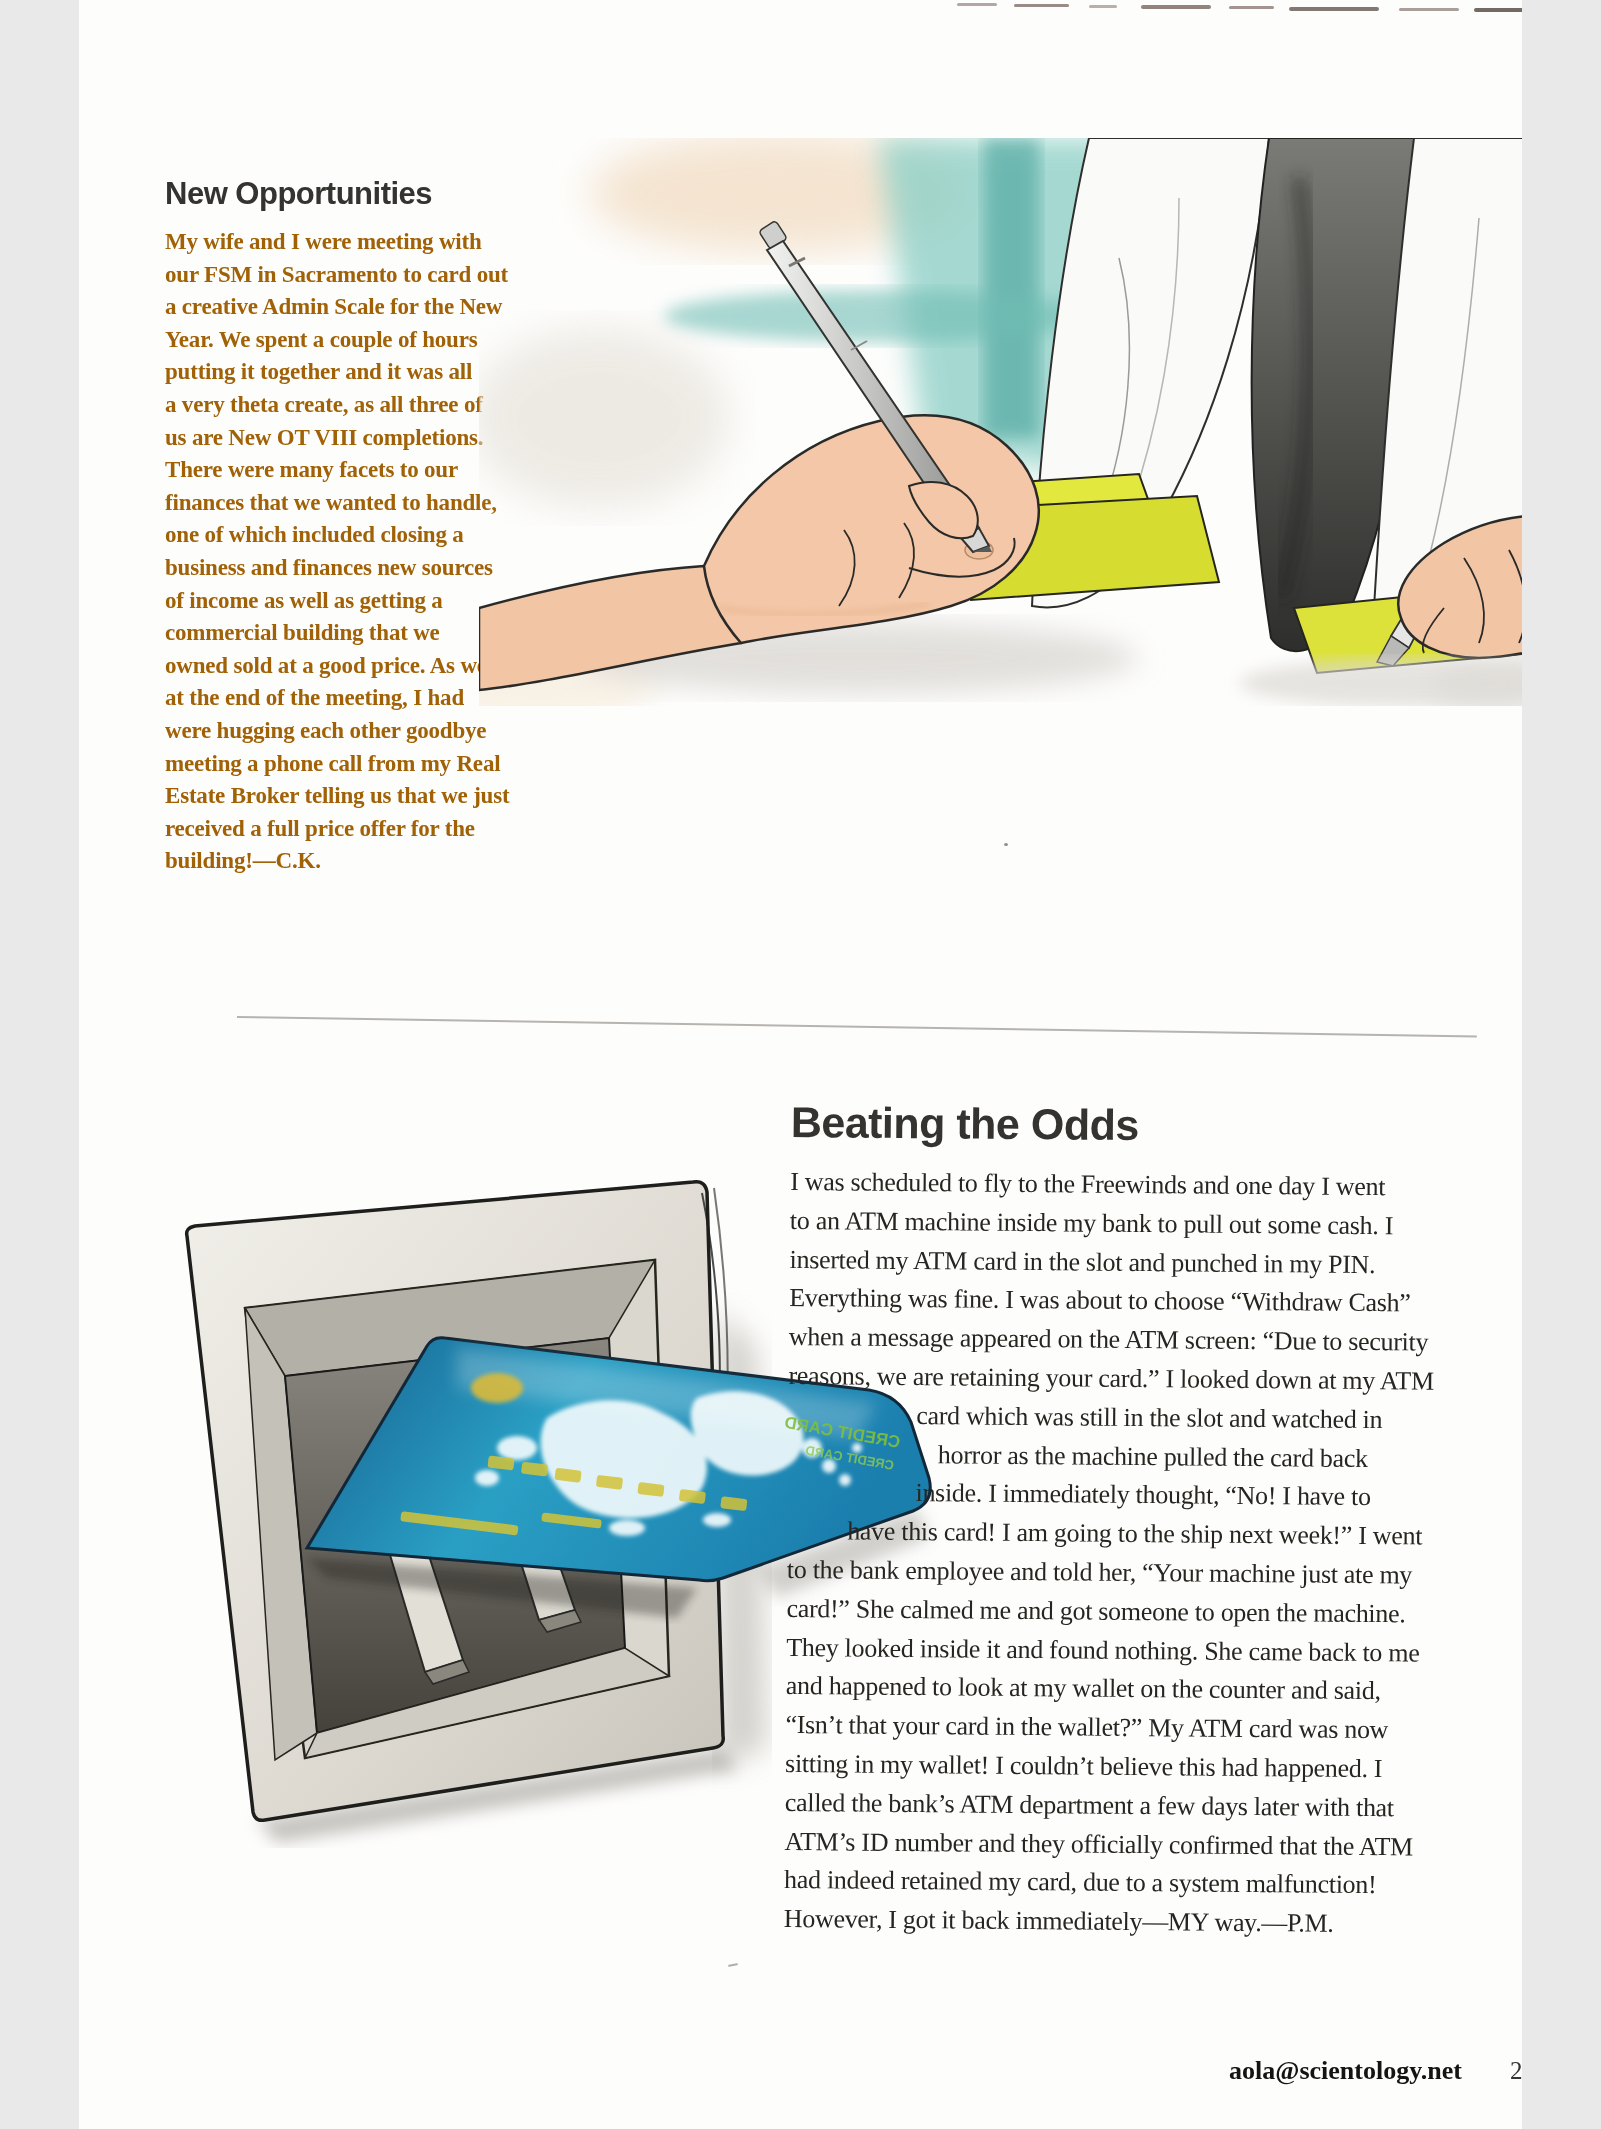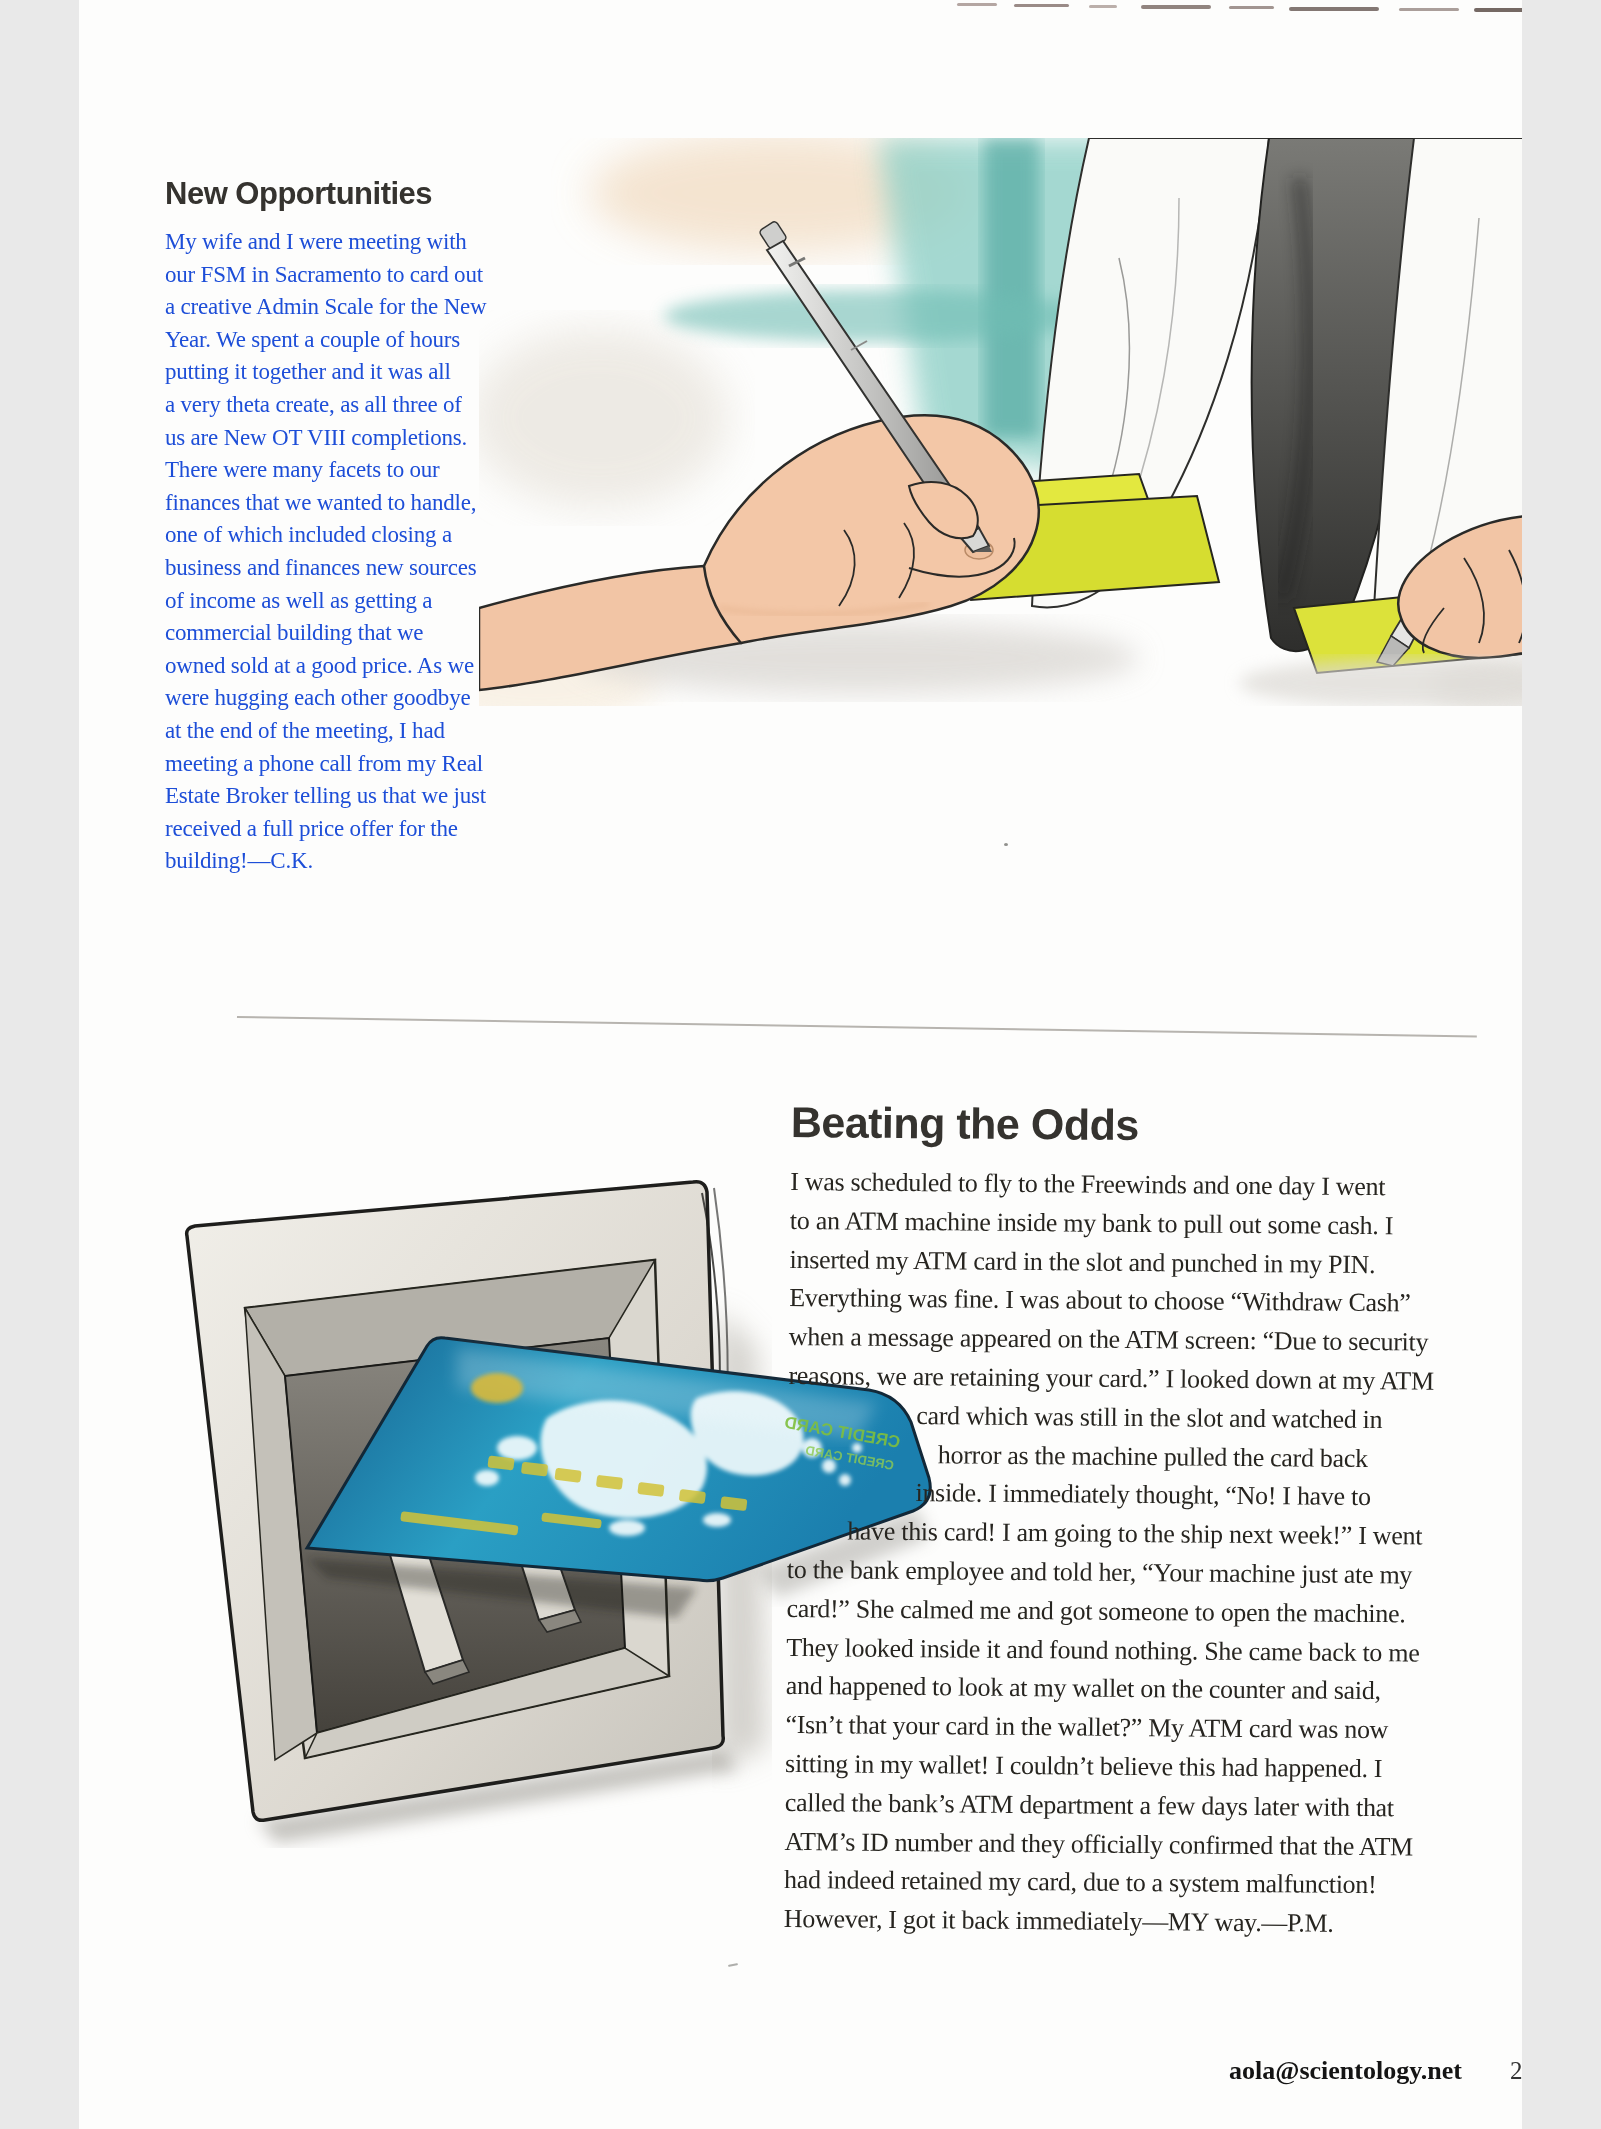--- a/index.html
+++ b/index.html
@@ -2,21 +2,21 @@
 <html><head>
 <meta charset="utf-8">
 <style>
   html,body{margin:0;padding:0;background:#e9e9e9;}
   .page{position:relative;width:1443px;height:2129px;margin:0 auto;background:#fdfdfc;overflow:hidden;
         font-family:"Liberation Serif",serif;}
   .article{position:absolute;}
   .article .title{font-family:"Liberation Sans",sans-serif;font-weight:700;color:#35332f;margin:0;}
   #article-left{left:86px;top:176px;width:460px;}
   #article-left .title{font-size:31px;letter-spacing:-0.5px;margin:0 0 14px 0;}
-  #article-left .line{font-size:23px;line-height:32.6px;color:#1d4ed8;letter-spacing:-0.2px;}
+  #article-left .line{font-size:23px;line-height:32.6px;color:#a16207;letter-spacing:-0.2px;font-weight:bold;}
   #article-right{left:712px;top:1098px;width:790px;transform:rotate(0.5deg);transform-origin:0 0;}
   #article-right .title{font-size:43px;letter-spacing:-0.5px;margin:0 0 16px 0;}
   #article-right .line{font-size:26px;line-height:38.8px;color:#272520;letter-spacing:-0.3px;}
   .line{display:block;white-space:nowrap;}
   .ind-a{margin-left:128px;} .ind-b{margin-left:150px;} .ind-c{margin-left:60px;}
   figure{margin:0;position:absolute;}
   #fig-hands{left:400px;top:138px;width:1145px;height:568px;}
   #fig-atm{left:78px;top:1148px;width:790px;height:700px;}
   .divider{position:absolute;left:158px;top:1016px;width:1240px;height:2px;background:#a5a19b;
            transform:rotate(0.9deg);transform-origin:0 0;opacity:.8;}
@@ -57,22 +57,22 @@
       <span class="line">putting it together and it was all</span>
       <span class="line">a very theta create, as all three of</span>
       <span class="line">us are New OT VIII completions.</span>
       <span class="line">There were many facets to our</span>
       <span class="line">finances that we wanted to handle,</span>
       <span class="line">one of which included closing a</span>
       <span class="line">business and finances new sources</span>
       <span class="line">of income as well as getting a</span>
       <span class="line">commercial building that we</span>
       <span class="line">owned sold at a good price. As we</span>
+      <span class="line">at the end of the meeting, I had</span>
       <span class="line">were hugging each other goodbye</span>
-      <span class="line">at the end of the meeting, I had</span>
       <span class="line">meeting a phone call from my Real</span>
       <span class="line">Estate Broker telling us that we just</span>
       <span class="line">received a full price offer for the</span>
       <span class="line">building!—C.K.</span>
     </div>
   </article>
 
   <figure id="fig-hands">
     <svg viewBox="0 0 1145 568" width="1145" height="568">
       <defs>

